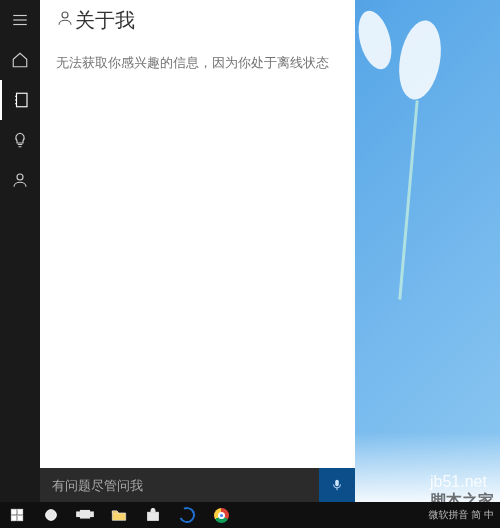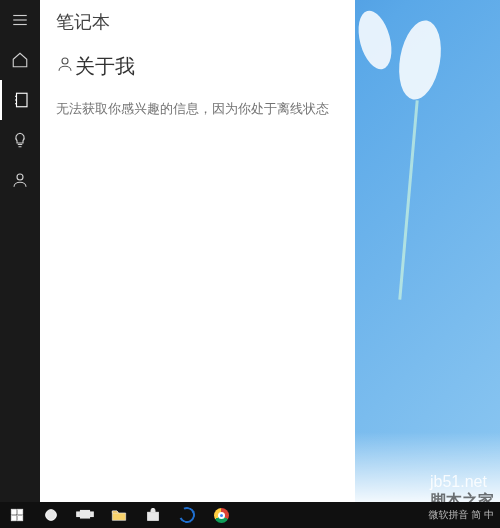--- a/index.html
+++ b/index.html
@@ -107,35 +107,43 @@
   </div>
   <div class="rail-btn">
     <svg width="18" height="18" viewBox="0 0 24 24">
         <circle cx="12" cy="8" r="4"></circle>
         <path d="M4 21c0-4 4-6 8-6s8 2 8 6"></path>
       </svg>
   </div>
 </div>
 
 <div class="cortana-panel">
-  <div class="panel-title">笔记本</div>
 
   <div class="menu-row">
     <span>
       <svg width="18" height="18" viewBox="0 0 24 24">
           <circle cx="12" cy="8" r="4"></circle>
           <path d="M4 21c0-4 4-6 8-6s8 2 8 6"></path>
         </svg>
     </span>
     <span>关于我</span>
   </div>
 
 
   <div class="panel-body">无法获取你感兴趣的信息，因为你处于离线状态</div>
 
+  <div class="search-bar">
+    <input class="search-input" placeholder="有问题尽管问我" style="">
+    <div class="mic-btn">
+      <svg width="14" height="14" viewBox="0 0 24 24">
+          <rect x="9" y="3" width="6" height="11" rx="3"></rect>
+          <path d="M6 11a6 6 0 0 0 12 0M12 17v4" stroke="#cfe6ff" fill="none" stroke-width="1.5"></path>
+        </svg>
+    </div>
+  </div>
 </div>
 
 <div class="taskbar">
   <div class="tb-item start">
     <svg width="14" height="14" viewBox="0 0 24 24">
         <rect x="2" y="2" width="9" height="9"></rect>
         <rect x="13" y="2" width="9" height="9"></rect>
         <rect x="2" y="13" width="9" height="9"></rect>
         <rect x="13" y="13" width="9" height="9"></rect>
       </svg>

